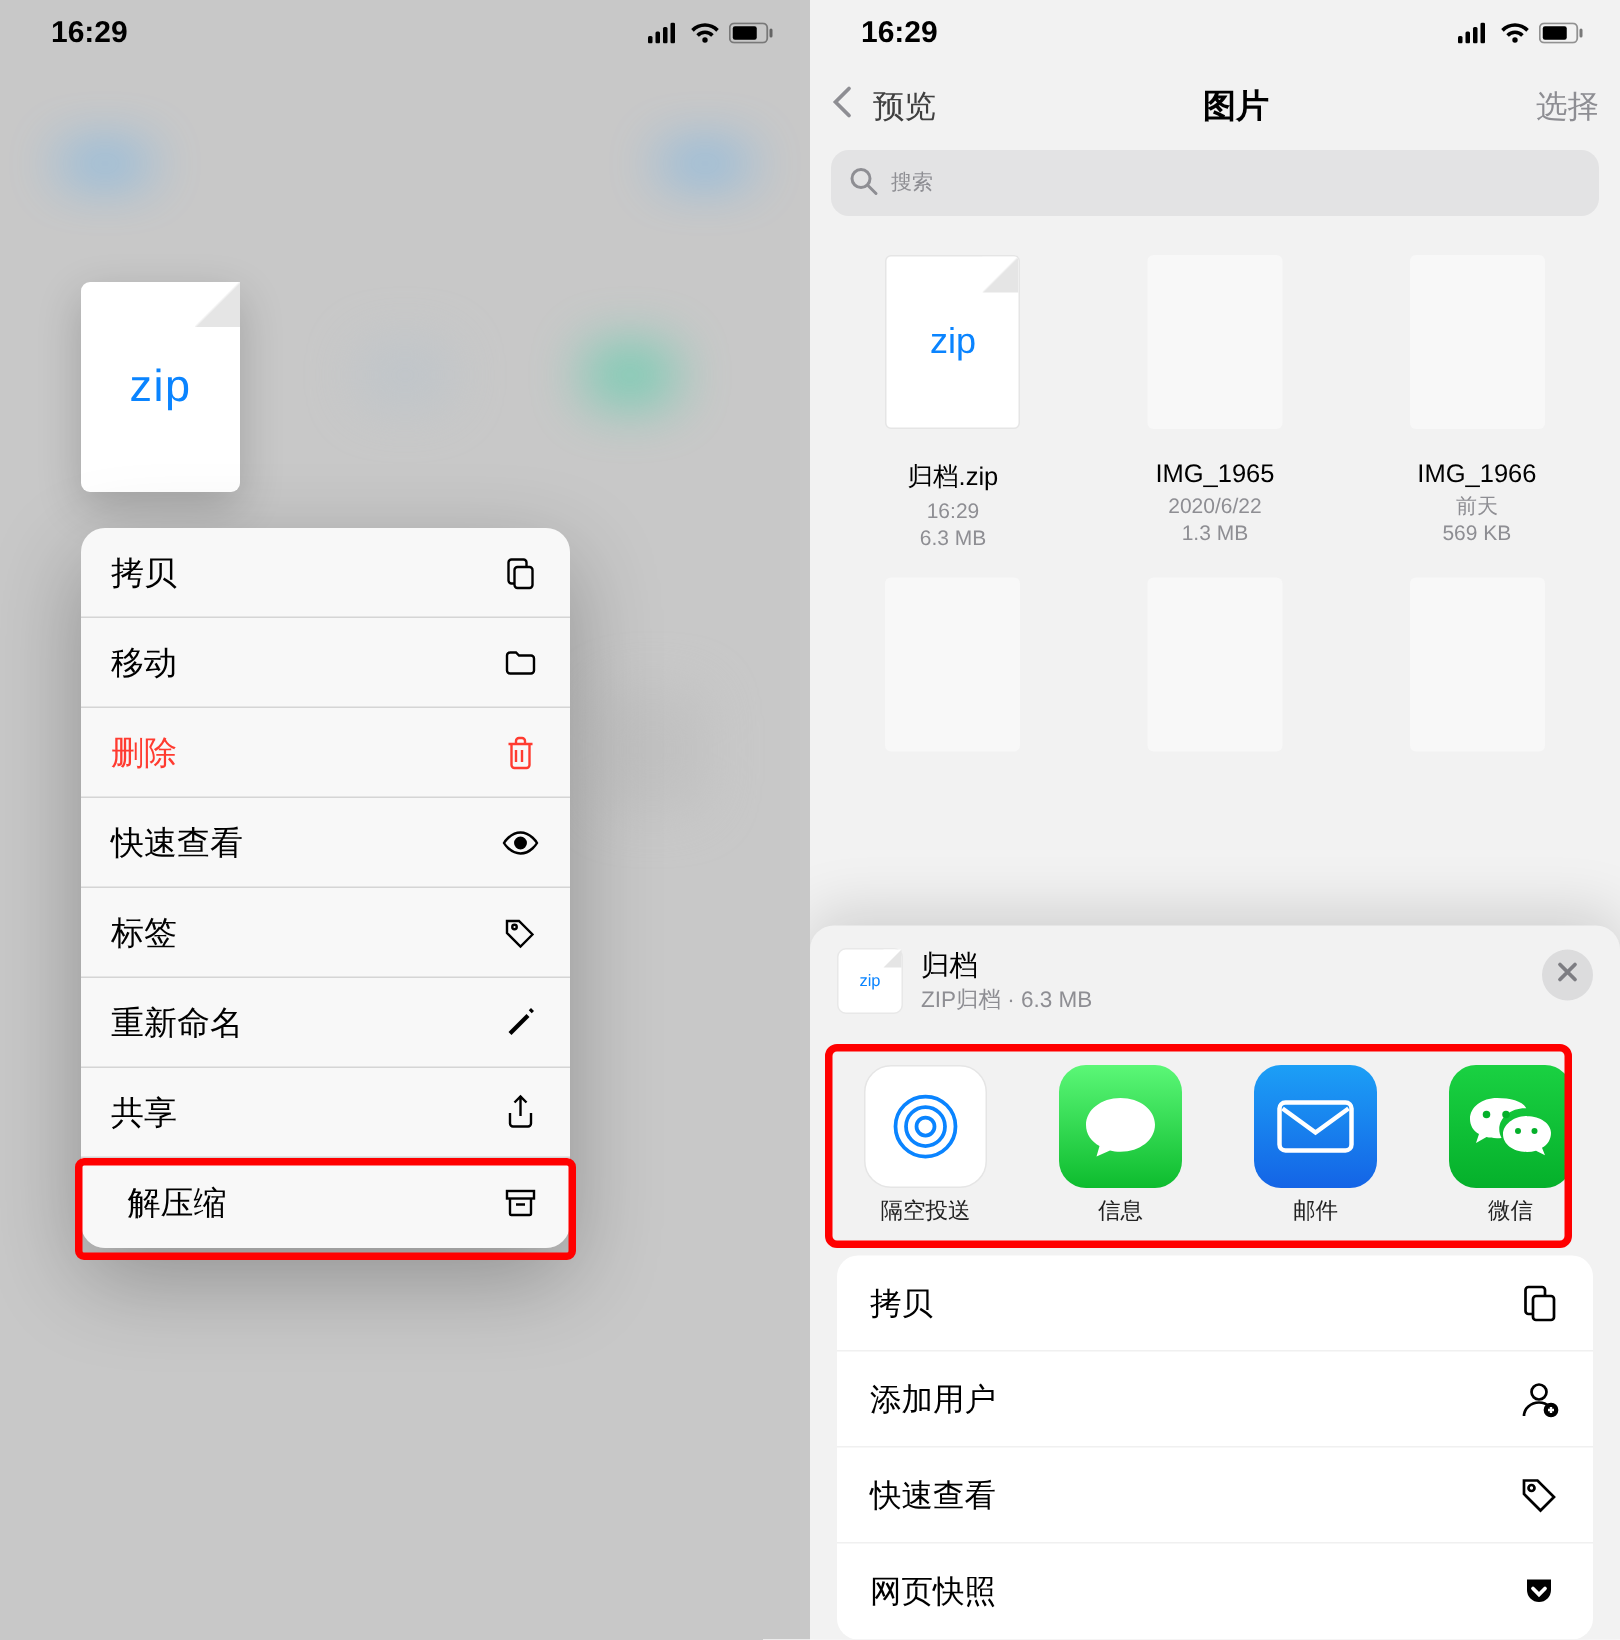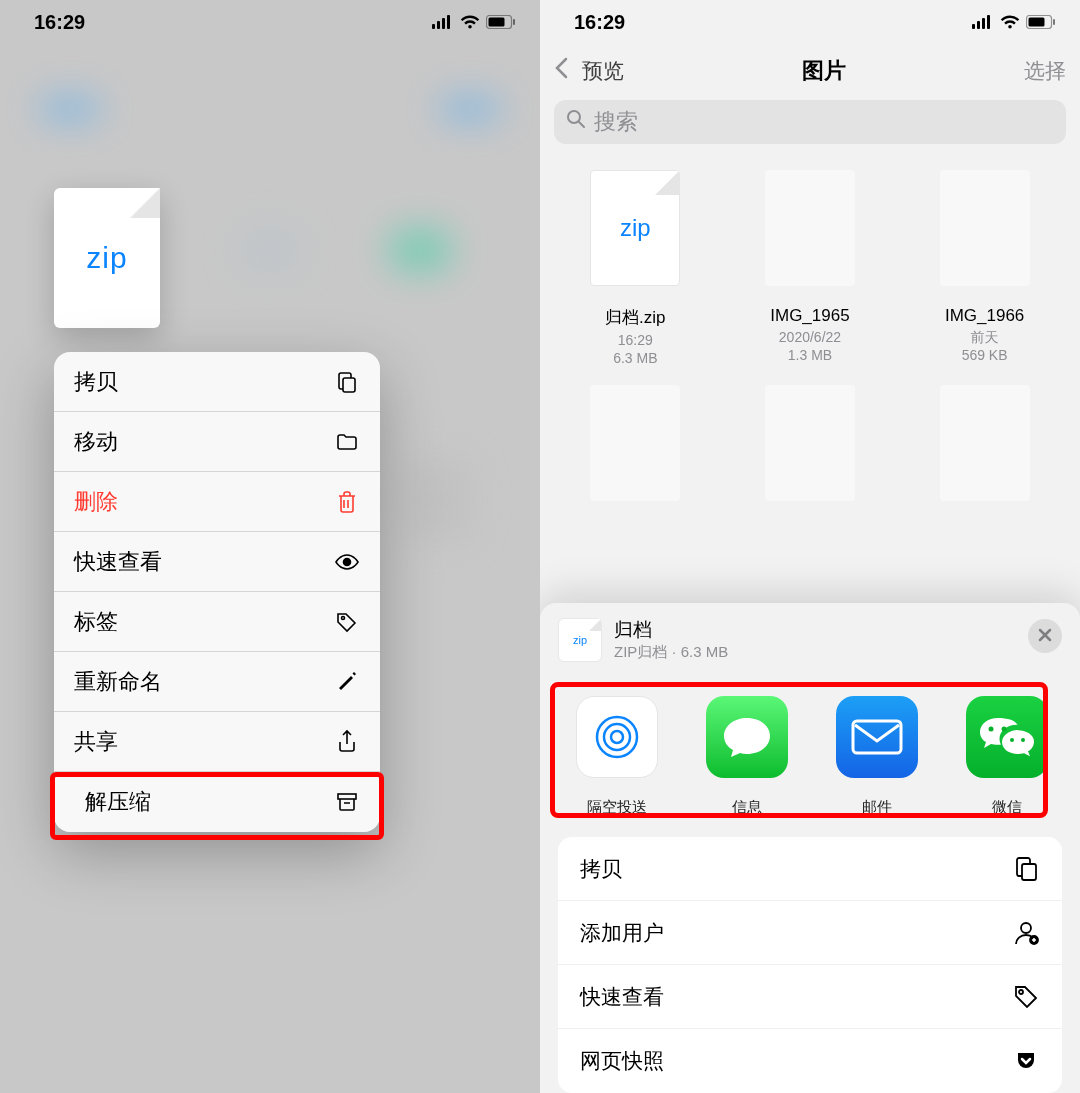--- a/index.html
+++ b/index.html
@@ -25,21 +25,21 @@
 .ctx-item.destructive { color:#ff3b30; }
 .ctx-item.destructive svg { stroke:#ff3b30; }
 .ctx-item .ico { width:26px; height:26px; display:flex; align-items:center; justify-content:center; }
 .ctx-highlight { position:absolute; top:772px; left:50px; width:334px; height:68px; border:5px solid #ff0000; border-radius:6px; pointer-events:none; }
 
 
 .nav-bar { display:flex; align-items:center; justify-content:space-between; padding:6px 14px 0; height:48px; }
 .nav-back { display:flex; align-items:flex-start; color:#404040; font-size:21px; gap:14px; }
 .nav-title { font-size:22px; font-weight:600; color:#000; }
 .nav-select { color:#8e8e93; font-size:21px; }
-.search-bar { margin:8px 14px; background:rgba(142,142,147,.15); border-radius:12px; height:44px; display:flex; align-items:center; padding:0 12px; color:#8e8e93; font-size:22px; gap:8px; }
+.search-bar { margin:8px 14px; background:rgba(142,142,147,.15); border-radius:12px; height:44px; display:flex; align-items:center; padding:0 12px; color:#8e8e93; font-size:14px; gap:8px; }
 
 .grid { display:flex; flex-wrap:wrap; padding:18px 8px 0; }
 .file-cell { width:33.33%; display:flex; flex-direction:column; align-items:center; padding:0 6px 18px; }
 .file-thumb { width:90px; height:116px; background:#fff; border-radius:4px; border:1px solid #e5e5e5; display:flex; align-items:center; justify-content:center; position:relative; overflow:hidden; }
 .file-thumb.zip::before { content:""; position:absolute; top:0; right:0; width:24px; height:24px; background:linear-gradient(135deg,#fff 48%,#e5e5e5 52%); }
 .file-thumb.zip .zl { color:#0a84ff; font-size:24px; }
 .file-thumb.img { border:none; background:#f8f8f8; display:flex; flex-direction:column; padding:6px 4px; }
 .file-thumb.img .r { height:12px; margin-bottom:4px; border-radius:2px; }
 .file-name { font-size:17px; color:#000; margin-top:20px; }
 .file-meta { font-size:14px; color:#8e8e93; margin-top:2px; text-align:center; line-height:1.3; }
@@ -53,21 +53,21 @@
 .sheet-sub { font-size:15px; color:#8e8e93; }
 .sheet-close { position:absolute; right:18px; top:16px; width:34px; height:34px; border-radius:50%; background:rgba(142,142,147,.22); display:flex; align-items:center; justify-content:center; color:#7d7d82; font-size:20px; }
 
 .share-row { display:flex; padding:18px 16px 10px; gap:8px; }
 .share-app { flex:0 0 122px; display:flex; flex-direction:column; align-items:center; }
 .share-app .appicon { width:82px; height:82px; border-radius:18px; display:flex; align-items:center; justify-content:center; }
 .share-app .appicon.airdrop { background:#fff; border:1px solid #e5e5e5; }
 .share-app .appicon.messages { background:linear-gradient(#5bf777,#0dbc2e); }
 .share-app .appicon.mail { background:linear-gradient(#1c9ff6,#1464e6); }
 .share-app .appicon.wechat { background:linear-gradient(#1ad142,#05b02b); }
-.share-app .applabel { font-size:15px; color:#222; margin-top:20px; }
+.share-app .applabel { font-size:15px; color:#222; margin-top:6px; }
 .share-highlight { position:absolute; border:5px solid #ff0000; border-radius:8px; pointer-events:none; }
 
 .action-list { margin:10px 18px 0; background:#fff; border-radius:14px; overflow:hidden; }
 .action-row { display:flex; align-items:center; justify-content:space-between; padding:0 22px; height:64px; font-size:21px; color:#000; border-bottom:1px solid #f0f0f0; }
 .action-row:last-child { border-bottom:none; }
 .action-row .ico { width:28px; height:28px; display:flex; align-items:center; justify-content:center; }
 </style>
 </head>
 <body>
 

